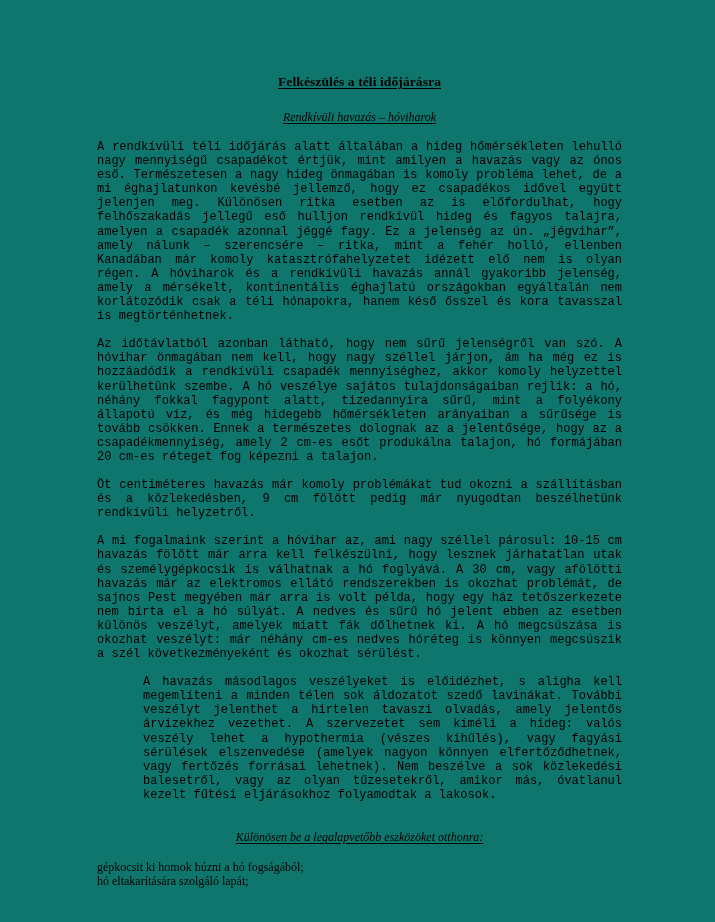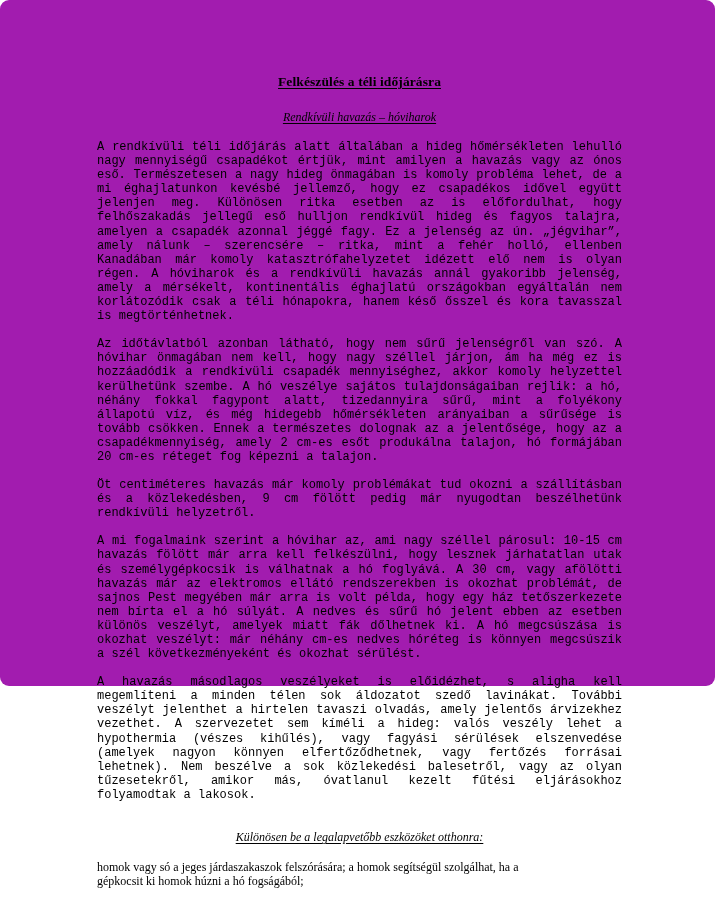--- a/index.html
+++ b/index.html
@@ -12,25 +12,24 @@
     width: 715px;
     height: 922px;
     overflow: hidden;
     font-family: "Liberation Serif", "DejaVu Serif", serif;
     color: #000000;
     -webkit-font-smoothing: none;
   }
   .page {
     position: relative;
     width: 715px;
-    height: 686px;
-    background: #a21caf;
+    height: 922px;
+    background: #0f766e;
     box-sizing: border-box;
     padding: 74px 93px 0 97px;
-    border-radius: 9px;
   }
   .doc-title {
     text-align: center;
     font-size: 13.5px;
     font-weight: bold;
     line-height: 16px;
     margin: 0 0 20px 0;
     letter-spacing: 0.1px;
   }
   .doc-title span {
@@ -71,20 +70,21 @@
     margin-bottom: 0;
   }
   .list-line {
     font-size: 12px;
     line-height: 14.1px;
     text-align: left;
     margin: 0;
   }
   .gap-after-par {
     margin-bottom: 14px;
+    margin-left: 46px;
   }
   .spacer-lg {
     height: 14px;
   }
 </style>
 </head>
 <body>
 
 <div class="page">
 
@@ -106,16 +106,16 @@
 
   <p class="body-par gap-after-par">A havazás másodlagos veszélyeket is előidézhet, s aligha kell megemlíteni a minden télen sok áldozatot szedő lavinákat. További veszélyt jelenthet a hirtelen tavaszi olvadás, amely jelentős árvizekhez vezethet. A szervezetet sem kíméli a hideg: valós veszély lehet a hypothermia (vészes kihűlés), vagy fagyási sérülések elszenvedése (amelyek nagyon könnyen elfertőződhetnek, vagy fertőzés forrásai lehetnek). Nem beszélve a sok közlekedési balesetről, vagy az olyan tűzesetekről, amikor más, óvatlanul kezelt fűtési eljárásokhoz folyamodtak a lakosok.</p>
 
   <div class="spacer-lg"></div>
 
 
   <p class="section-subtitle">
     <span>Különösen be a legalapvetőbb eszközöket otthonra:</span>
   </p>
 
-  <p class="list-line">homok vagy só a jeges járdaszakaszok felszórására; a homok segítségül szolgálhat, ha a</p>
   <p class="list-line">gépkocsit ki homok húzni a hó fogságából;</p>
+  <p class="list-line">hó eltakarítására szolgáló lapát;</p>
 
 </div>
 
 </body></html>

